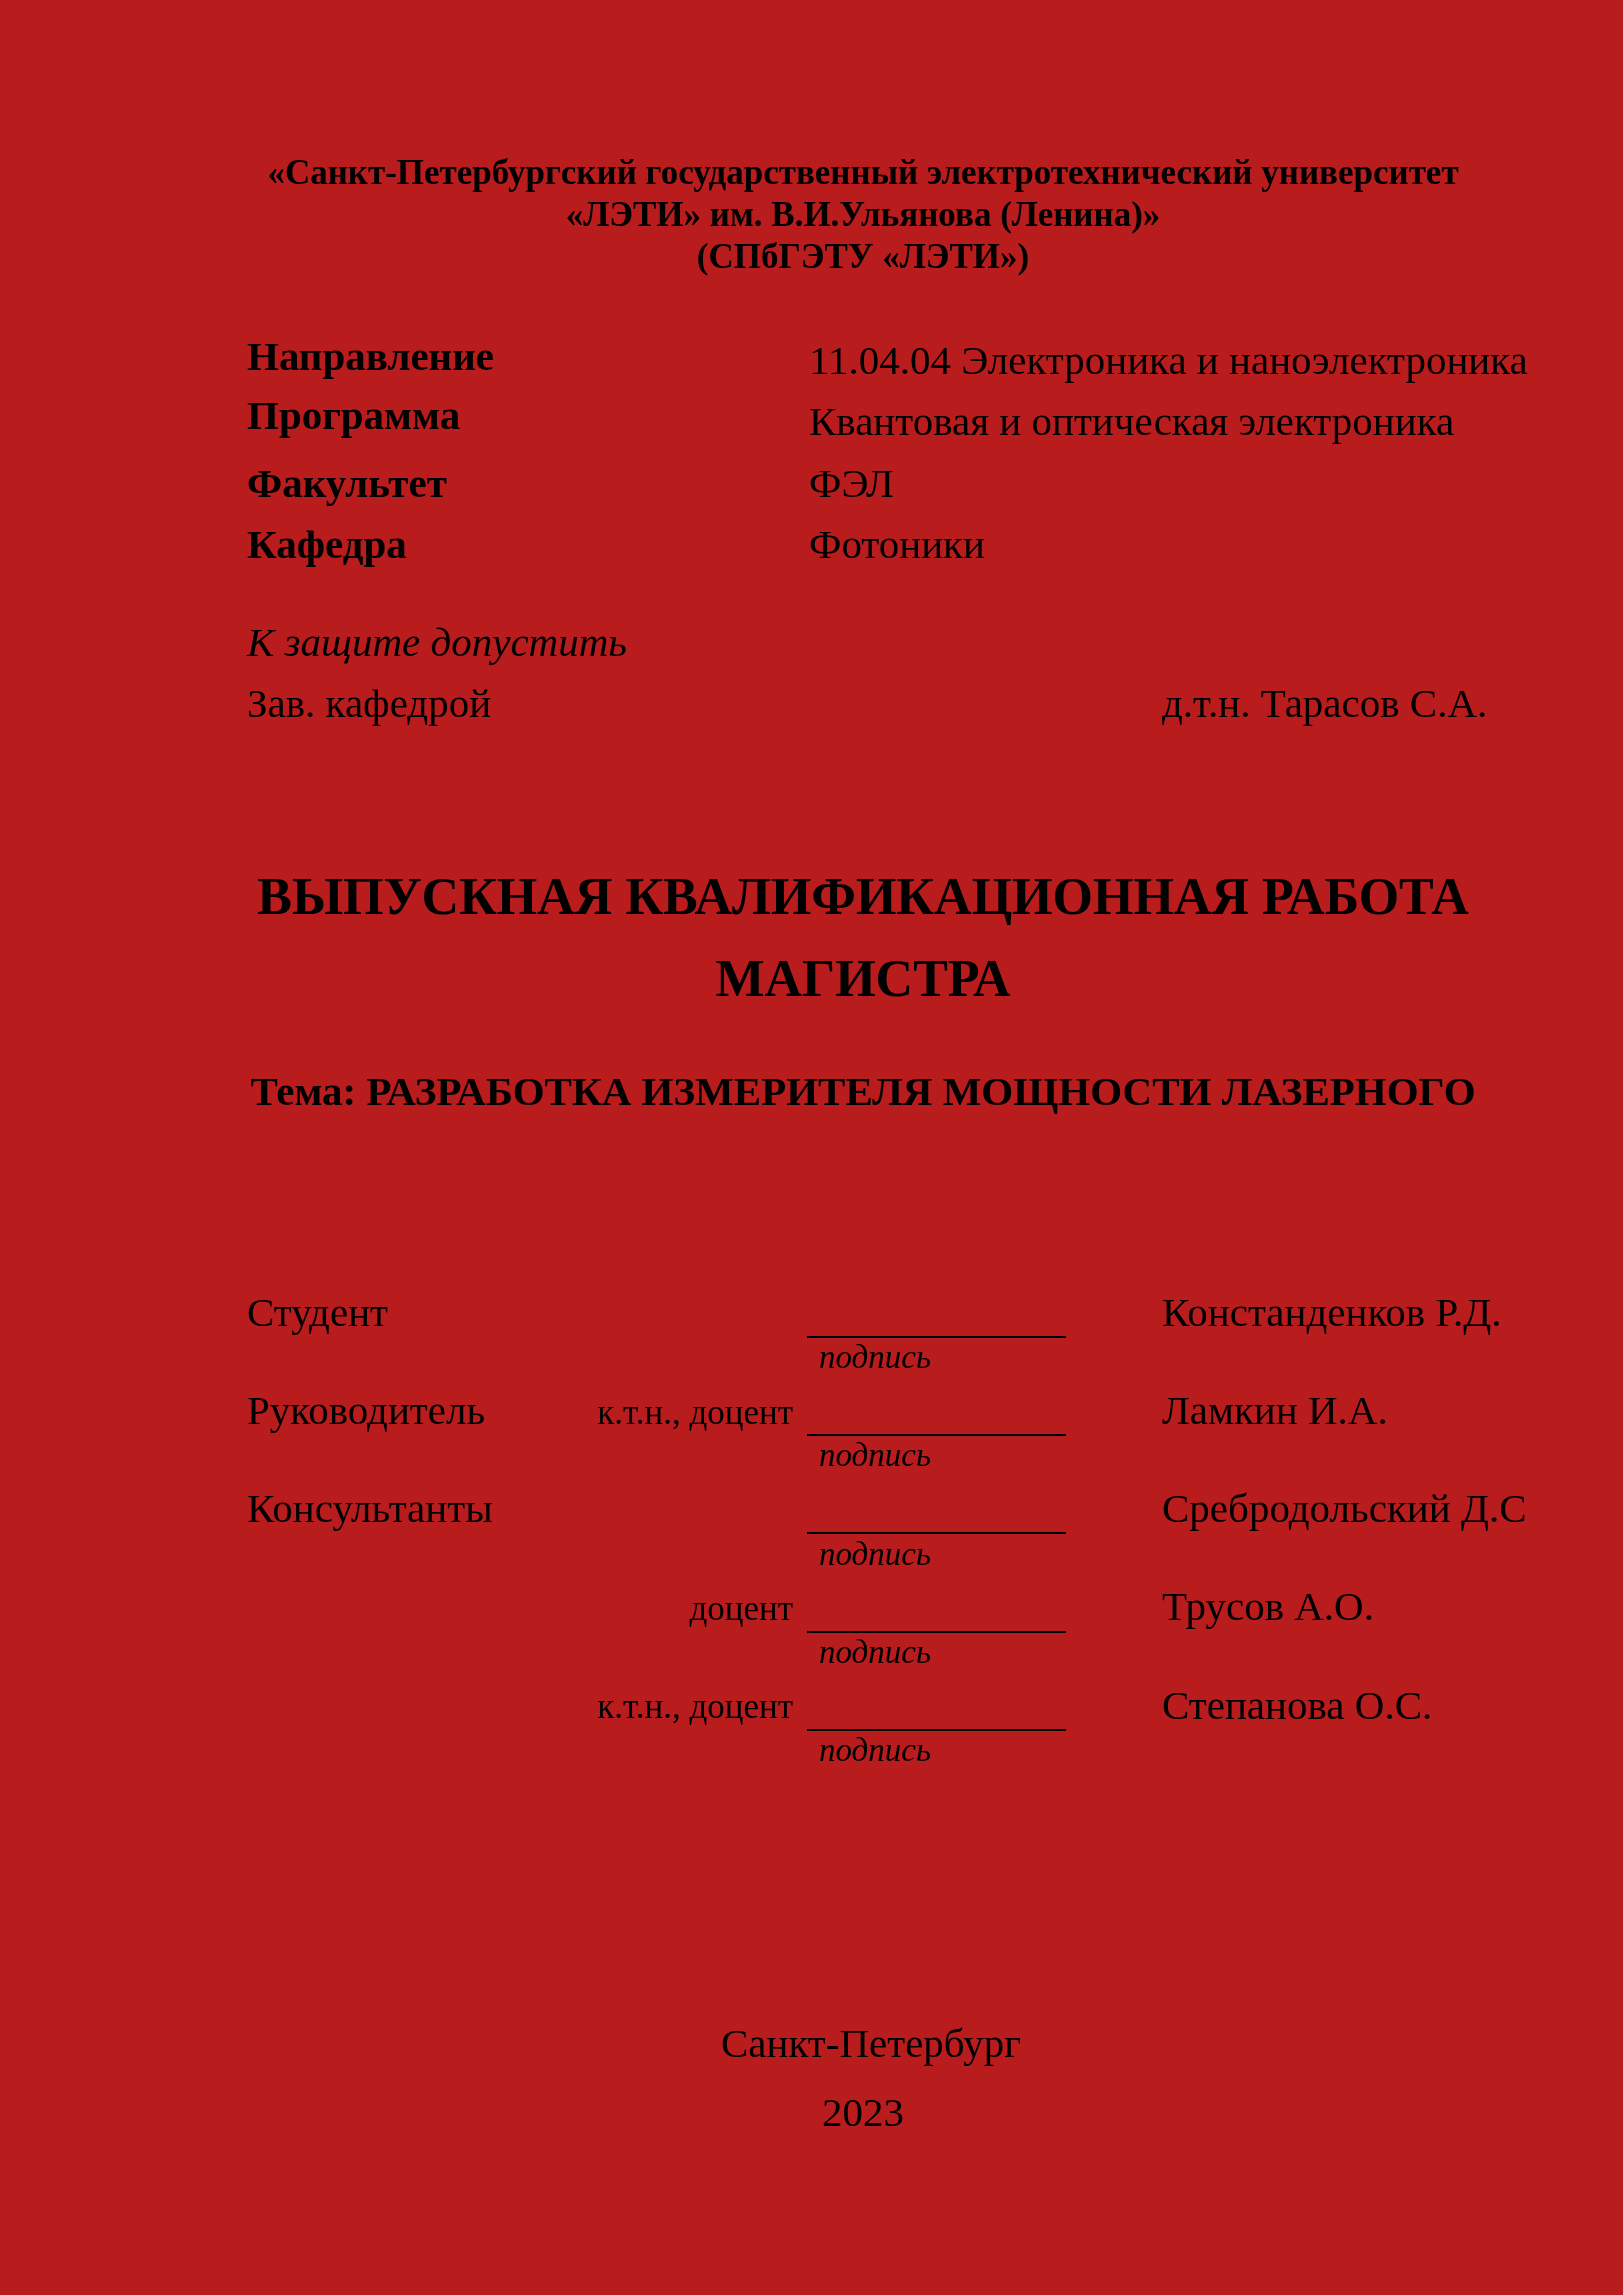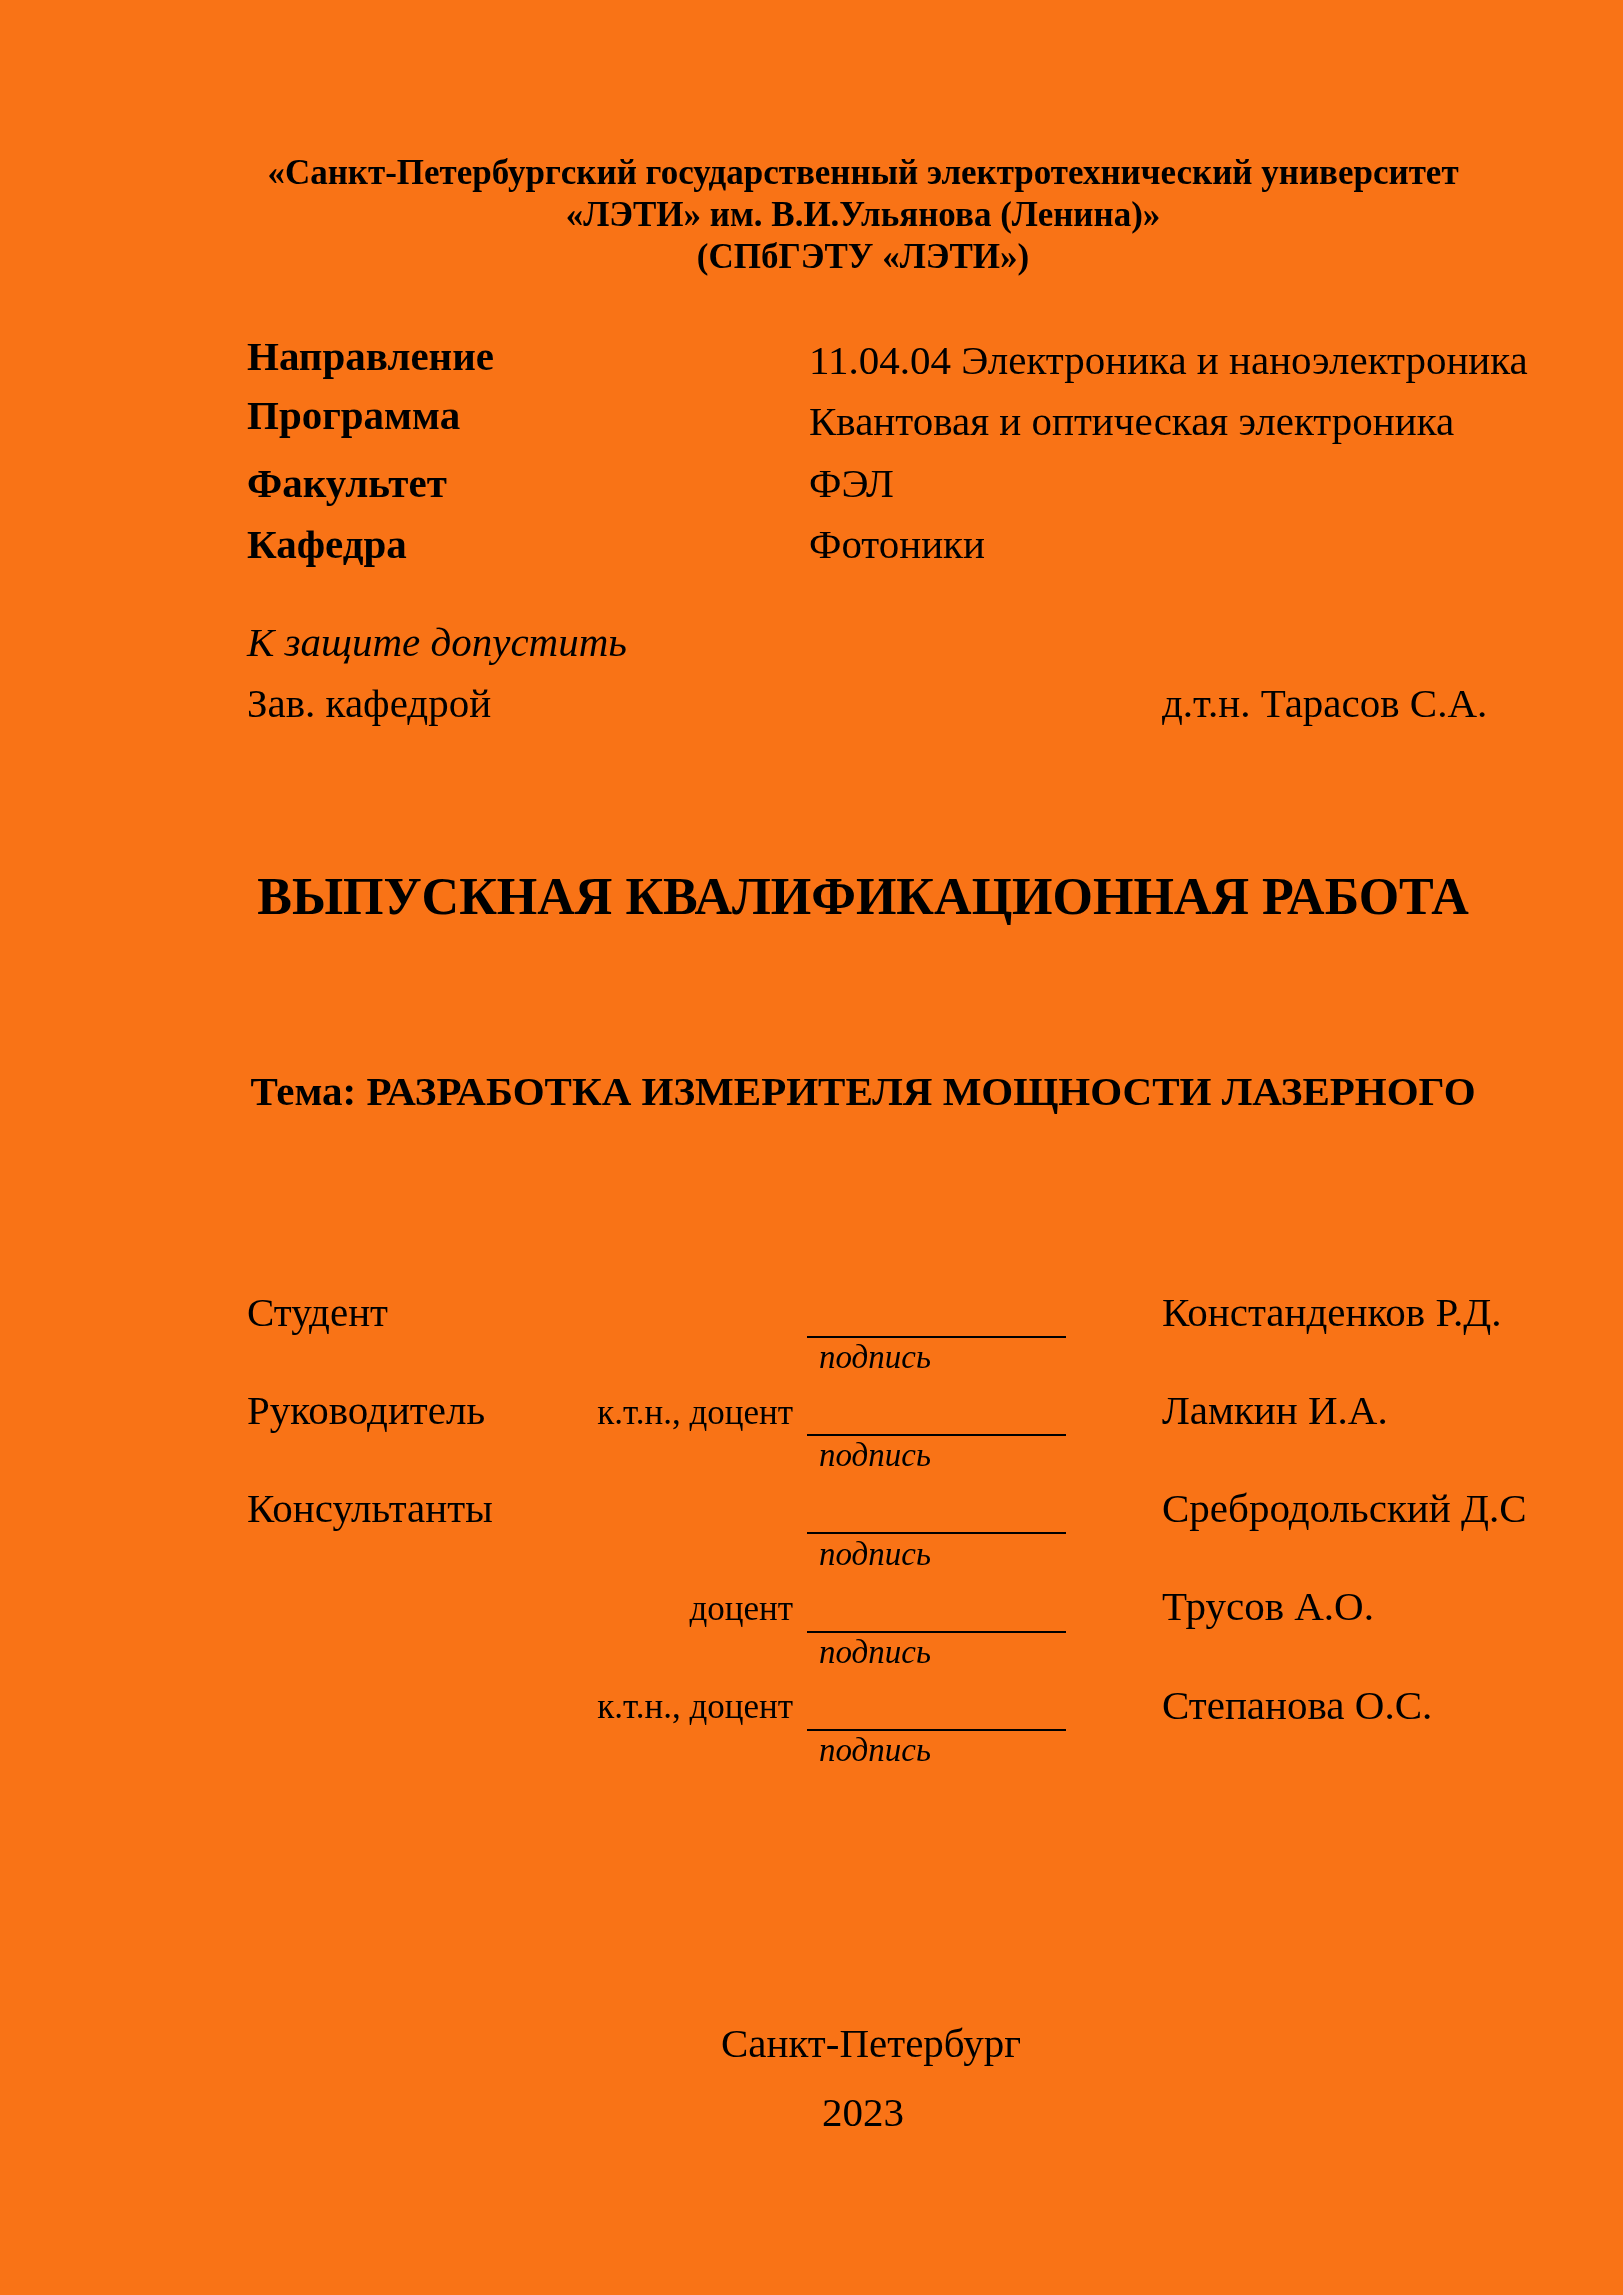--- a/index.html
+++ b/index.html
@@ -1,19 +1,19 @@
 <!DOCTYPE html>
 <html style="font-size:12.6px"><head>
 <meta charset="utf-8">
 <style>
   html,body{margin:0;padding:0;background:#888;}
   .page{
     position:relative;
     width:1623px;height:2295px;
-    background:#f97316;
+    background:#b91c1c;
     color:#000000;
     font-family:"Liberation Serif","DejaVu Serif",serif;
     overflow:hidden;
   }
   .abs{position:absolute;}
   .b{font-weight:bold;}
   .i{font-style:italic;}
   .center{text-align:center;}
   .nowrap{white-space:nowrap;}
   .f52{font-size:41px;line-height:47px;}
@@ -55,20 +55,21 @@
 
   <div class="abs lbl b f52 nowrap" style="top:521px">Кафедра</div>
   <div class="abs val f52 nowrap" style="top:521px">Фотоники</div>
 
   <div class="abs lbl i f52 nowrap" style="top:619px">К защите допустить</div>
   <div class="abs lbl f52 nowrap" style="top:680px">Зав. кафедрой</div>
   <div class="abs name f52 nowrap" style="top:680px">д.т.н. Тарасов С.А.</div>
 
   <div class="abs ttl center b f66">
     <div class="nowrap">ВЫПУСКНАЯ КВАЛИФИКАЦИОННАЯ РАБОТА</div>
+    <div class="nowrap">МАГИСТРА</div>
   </div>
 
   <div class="abs thm center b f52s">
     <div class="nowrap">Тема: РАЗРАБОТКА ИЗМЕРИТЕЛЯ МОЩНОСТИ ЛАЗЕРНОГО</div>
   </div>
 
   <div class="abs lbl f52 nowrap" style="top:1289px">Студент</div>
   <div class="abs sigline line-x" style="top:1336px"></div>
   <div class="abs cap-x i f42" style="top:1339px">подпись</div>
   <div class="abs name f52 nowrap" style="top:1289px">Констанденков Р.Д.</div>

